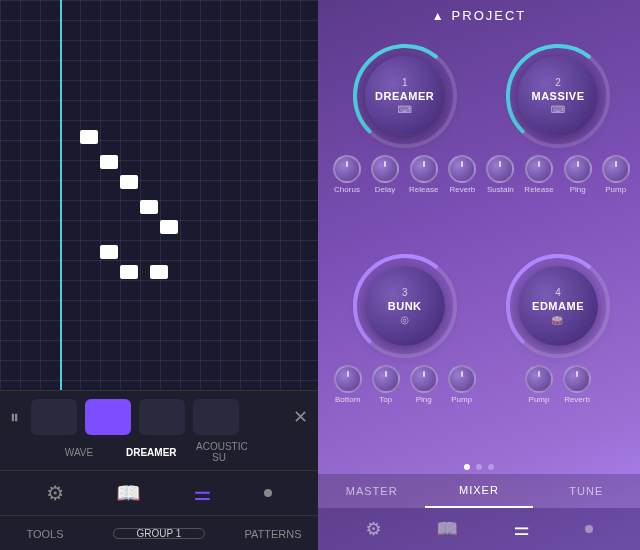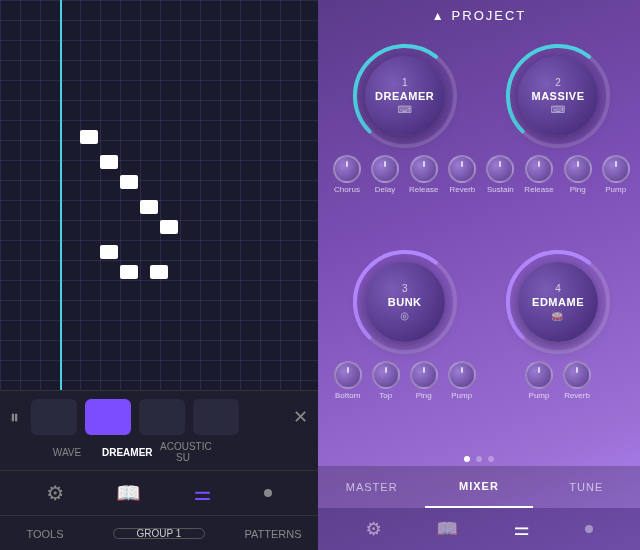--- a/index.html
+++ b/index.html
@@ -99,21 +99,21 @@
 
     .close-icon {
       color: #888;
       font-size: 18px;
       margin-left: auto;
     }
 
     .track-labels {
       display: flex;
       align-items: center;
-      gap: 12px;
+      gap: 24px;
       font-size: 10px;
     }
 
     .track-label {
       color: #888;
       width: 46px;
       text-align: center;
     }
 
     .track-label.active {
@@ -317,39 +317,39 @@
       background: rgba(255,255,255,0.3);
     }
 
     .page-dot.active {
       background: white;
     }
 
     
     .right-bottom-tabs {
       display: flex;
-      height: 42px;
+      height: 34px;
       background: rgba(0,0,0,0.2);
     }
 
     .right-tab {
       flex: 1;
       display: flex;
       align-items: center;
       justify-content: center;
       font-size: 11px;
       color: rgba(255,255,255,0.6);
       letter-spacing: 1px;
       cursor: pointer;
     }
 
     .right-tab.active {
       color: white;
       border-bottom: 2px solid white;
-      font-weight: bold;
+      font-weight: normal;
       text-align: center;
     }
 
     .right-bottom-nav {
       display: flex;
       height: 42px;
       background: rgba(40,20,80,0.5);
       align-items: center;
       justify-content: space-around;
       padding: 0 20px;

